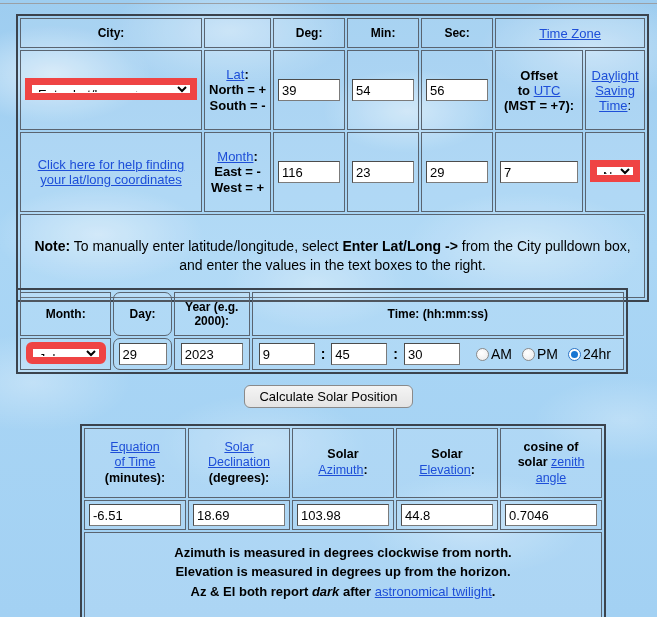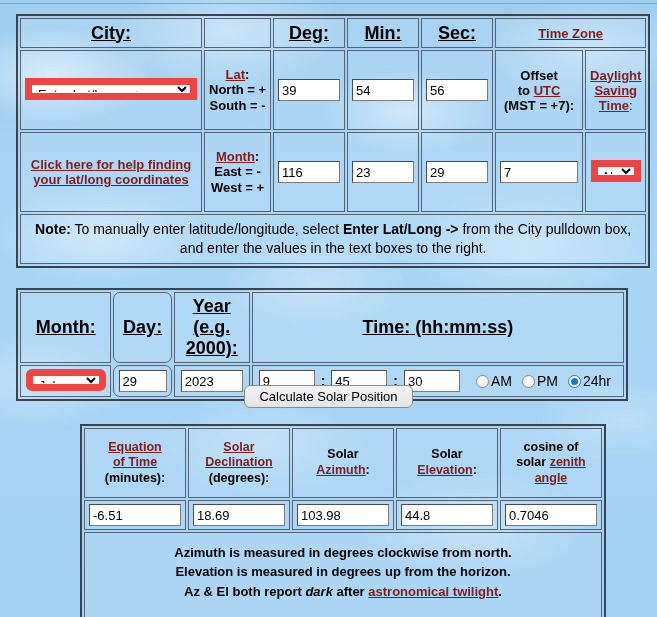--- a/index.html
+++ b/index.html
@@ -54,25 +54,25 @@
     padding: 3px 4px;
     vertical-align: middle;
     text-align: center;
   }
   .outer {
     border: 2px solid #3b434d;
     background: transparent;
     padding: 0;
   }
 
-  .hdr { font-weight: bold; font-size: 18px; text-decoration: underline; }
+  .hdr { font-weight: bold; font-size: 12px; }
   a.lnk, .lnk {
-    color: #7f1d1d;
+    color: #1d4ed8;
     text-decoration: underline;
-    font-weight: bold;
+    font-weight: normal;
     cursor: pointer;
   }
   .bold { font-weight: bold; }
 
   
   input.txt {
     font-family: "Liberation Sans", sans-serif;
     font-size: 13px;
     border: 1px solid #7b7b7b;
     border-top-color: #4c4c4c;
@@ -116,21 +116,21 @@
   .dirline { font-weight: bold; font-size: 13px; line-height: 1.18; white-space: nowrap; }
   .cellpad-tall { height: 72px !important; }
 
   .in-dms { width: 62px; }
   .in-off { width: 78px; }
 
   .note-cell {
     text-align: right;
     font-size: 14px;
     line-height: 1.35;
-    padding: 5px 6px !important;
+    padding: 22px 6px !important;
   }
 
   
   #datetime-table { position: absolute; left: 16px; top: 288px; width: 612px; }
   #datetime-table td { height: 20px; margin-top: 6px; }
   .dt-hdr-cell { height: 36px !important; }
   .c-month { width: 98px; }
   .c-day   { width: 56px; border-radius: 7px; }
   .c-year  { width: 112px; }
   .in-day  { width: 48px; }

